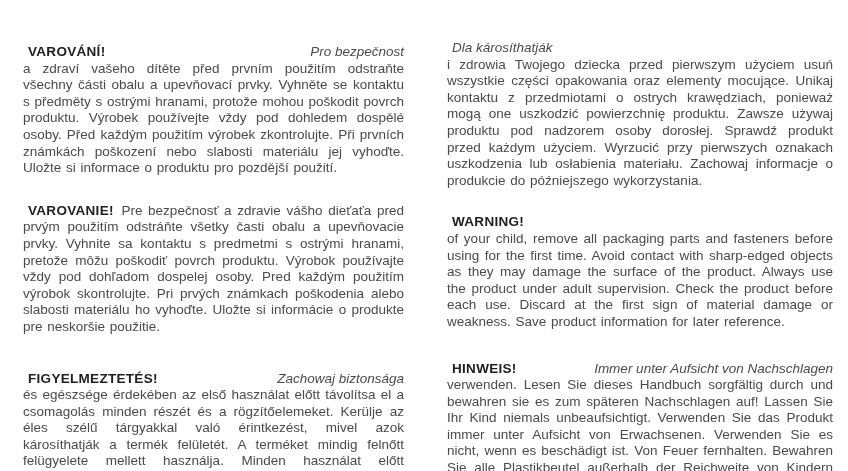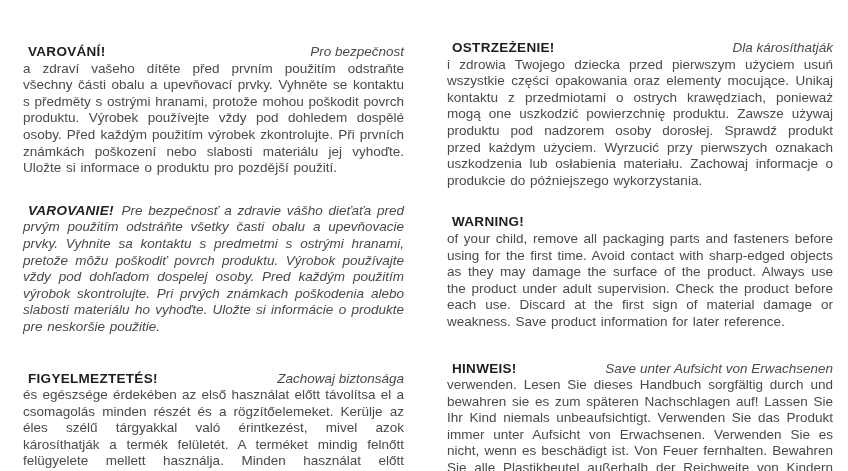--- a/index.html
+++ b/index.html
@@ -42,21 +42,21 @@
   }
   .lead { white-space: nowrap; font-style: italic; }
 
   p.body {
     text-align: justify;
     word-spacing: 1px;
   }
   p.body.inline-head { text-indent: 5px; }
   p.body.inline-head .hd { margin-right: 2px; }
 
-  .mt-sk { margin-top: 26px; font-style: italic; }
+  .mt-sk { margin-top: 26px; }
   .mt-hu { margin-top: 35px; }
   .mt-en { margin-top: 25px; }
   .mt-de { margin-top: 30px; }
 </style>
 </head>
 <body>
 
 <main class="page">
 
   <div class="col col-left">
@@ -80,36 +80,35 @@
       </div>
       <p class="body">és egészsége érdekében az első használat előtt távolítsa el a csomagolás minden részét és a rögzítőelemeket. Kerülje az éles szélű tárgyakkal való érintkezést, mivel azok károsíthatják a termék felületét. A terméket mindig felnőtt felügyelete mellett használja. Minden használat előtt ellenőrizze a terméket. Az anyag sérülésének vagy elhasználódásának első jelére dobja ki. Őrizze meg a termékinformációkat későbbi használatra.</p>
     </section>
 
   </div>
 
   <div class="col col-right">
 
     <section class="block">
       <div class="lead-line">
-        <strong class="hd">OSTRZEŻENIE!</strong>
         <span class="lead">Dla károsíthatják</span>
       </div>
       <p class="body">i zdrowia Twojego dziecka przed pierwszym użyciem usuń wszystkie części opakowania oraz elementy mocujące. Unikaj kontaktu z przedmiotami o ostrych krawędziach, ponieważ mogą one uszkodzić powierzchnię produktu. Zawsze używaj produktu pod nadzorem osoby dorosłej. Sprawdź produkt przed każdym użyciem. Wyrzucić przy pierwszych oznakach uszkodzenia lub osłabienia materiału. Zachowaj informacje o produkcie do późniejszego wykorzystania.</p>
     </section>
 
     <section class="block mt-en">
       <div class="lead-line">
         <strong class="hd">WARNING!</strong>
       </div>
       <p class="body">of your child, remove all packaging parts and fasteners before using for the first time. Avoid contact with sharp-edged objects as they may damage the surface of the product. Always use the product under adult supervision. Check the product before each use. Discard at the first sign of material damage or weakness. Save product information for later reference.</p>
     </section>
 
     <section class="block mt-de">
       <div class="lead-line">
         <strong class="hd">HINWEIS!</strong>
-        <span class="lead">Save unter Aufsicht von Erwachsenen</span>
+        <span class="lead">Immer unter Aufsicht von Nachschlagen</span>
       </div>
       <p class="body">verwenden. Lesen Sie dieses Handbuch sorgfältig durch und bewahren sie es zum späteren Nachschlagen auf! Lassen Sie Ihr Kind niemals unbeaufsichtigt. Verwenden Sie das Produkt immer unter Aufsicht von Erwachsenen. Verwenden Sie es nicht, wenn es beschädigt ist. Von Feuer fernhalten. Bewahren Sie alle Plastikbeutel außerhalb der Reichweite von Kindern auf, um Erstickungsgefahr zu vermeiden. Entsorgen oder lagern Sie die Verpackung außerhalb der Reichweite von Kindern!</p>
     </section>
 
   </div>
 
 </main>
 
 </body></html>

